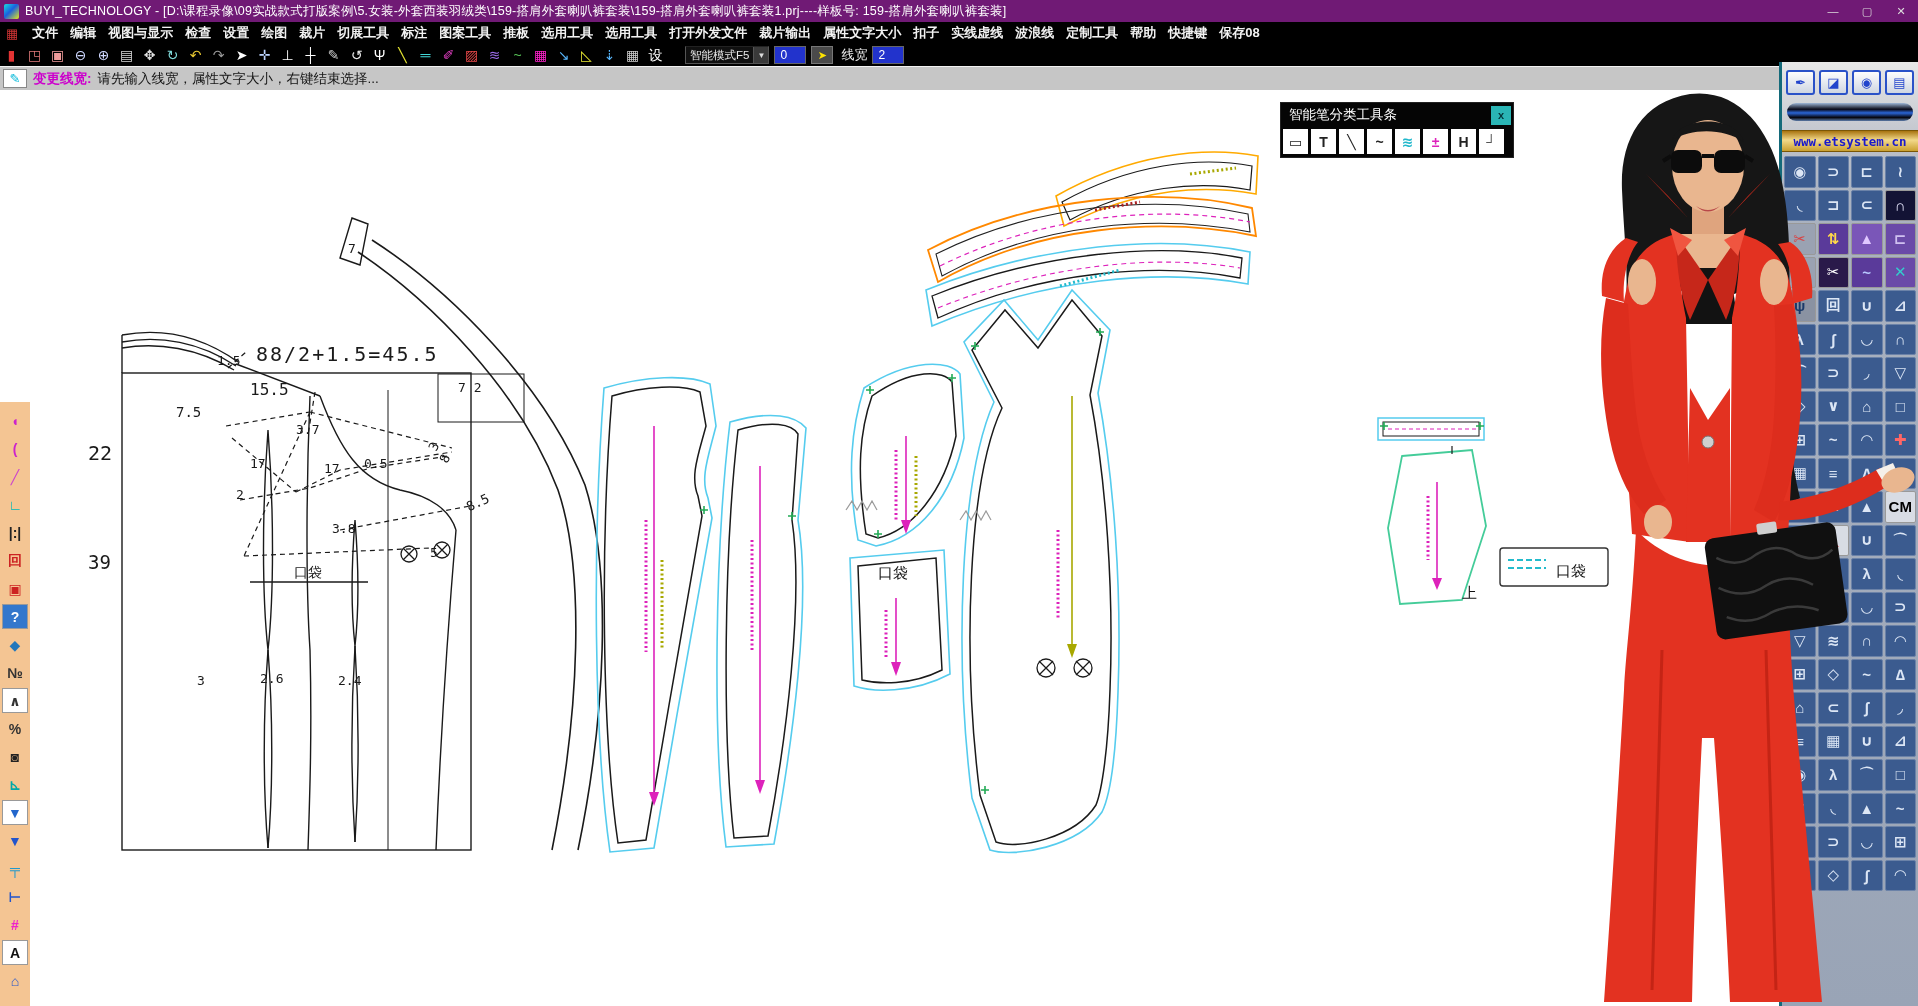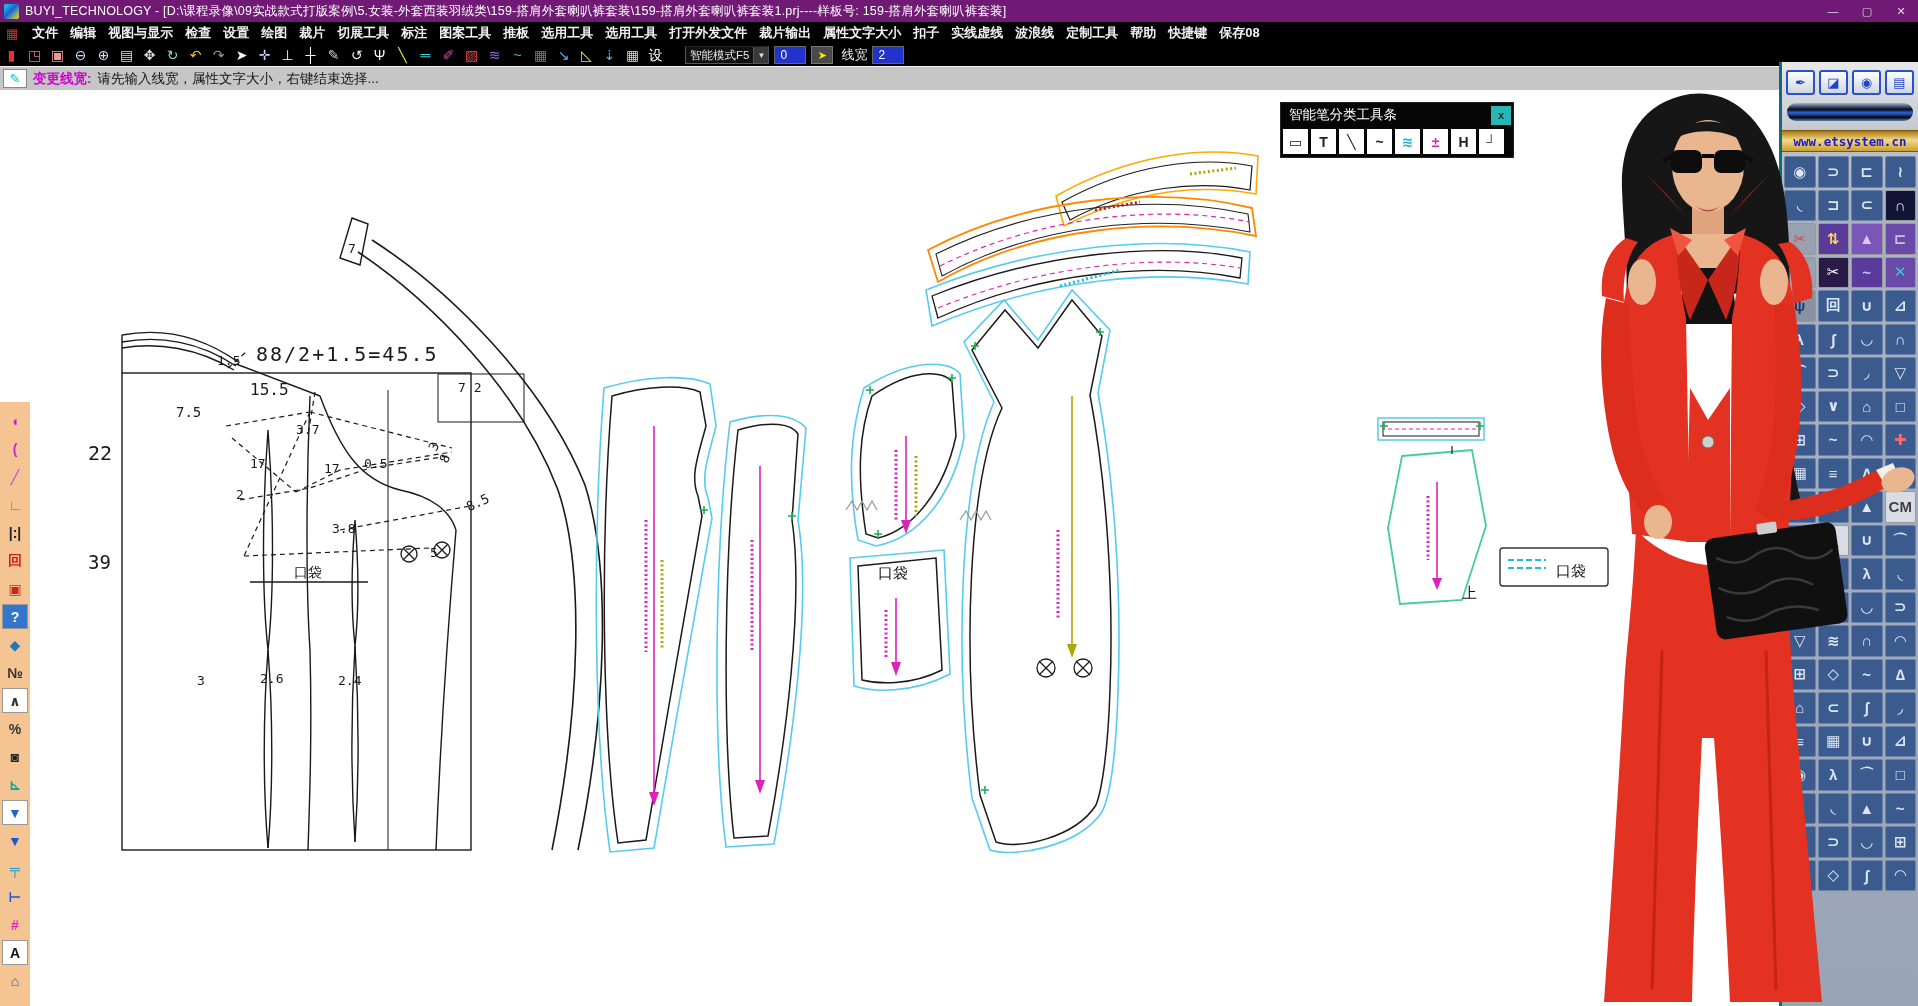--- a/index.html
+++ b/index.html
@@ -435,21 +435,21 @@
       <span class="sb-tile">~</span>
       <span class="sb-tile">◠</span>
       <span class="sb-tile" style="color: rgb(255, 102, 102);">✚</span>
       <span class="sb-tile">▦</span>
       <span class="sb-tile">≡</span>
       <span class="sb-tile">∆</span>
       <span class="sb-tile" style="color: rgb(255, 216, 74);">abc</span>
       <span class="sb-tile">◉</span>
       <span class="sb-tile">⊂</span>
       <span class="sb-tile">▲</span>
-      <span class="sb-tile" style="color: #404040; background: rgb(216, 220, 228); border: 1px solid rgb(153, 153, 153); text-align: center;">CM</span>
+      <span class="sb-tile" style="color: #000000; background: rgb(216, 220, 228); border: 1px solid rgb(153, 153, 153); text-align: center;">CM</span>
       <span class="sb-tile">▩</span>
       <span class="sb-tile" style="color: rgb(224, 48, 48); background: rgb(216, 220, 228); border: 1px solid rgb(153, 153, 153);">◣</span>
       <span class="sb-tile">∪</span>
       <span class="sb-tile">⌒</span>
       <span class="sb-tile">⊿</span>
       <span class="sb-tile">∫</span>
       <span class="sb-tile">λ</span>
       <span class="sb-tile">◟</span>
       <span class="sb-tile">∨</span>
       <span class="sb-tile">□</span>

